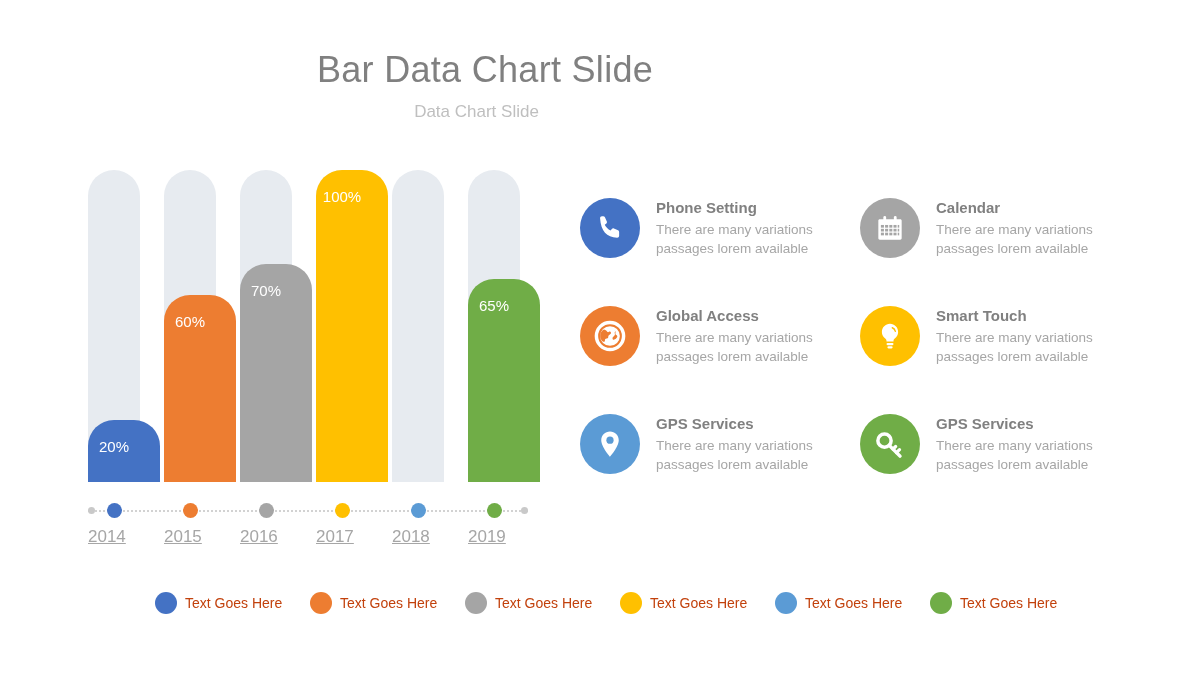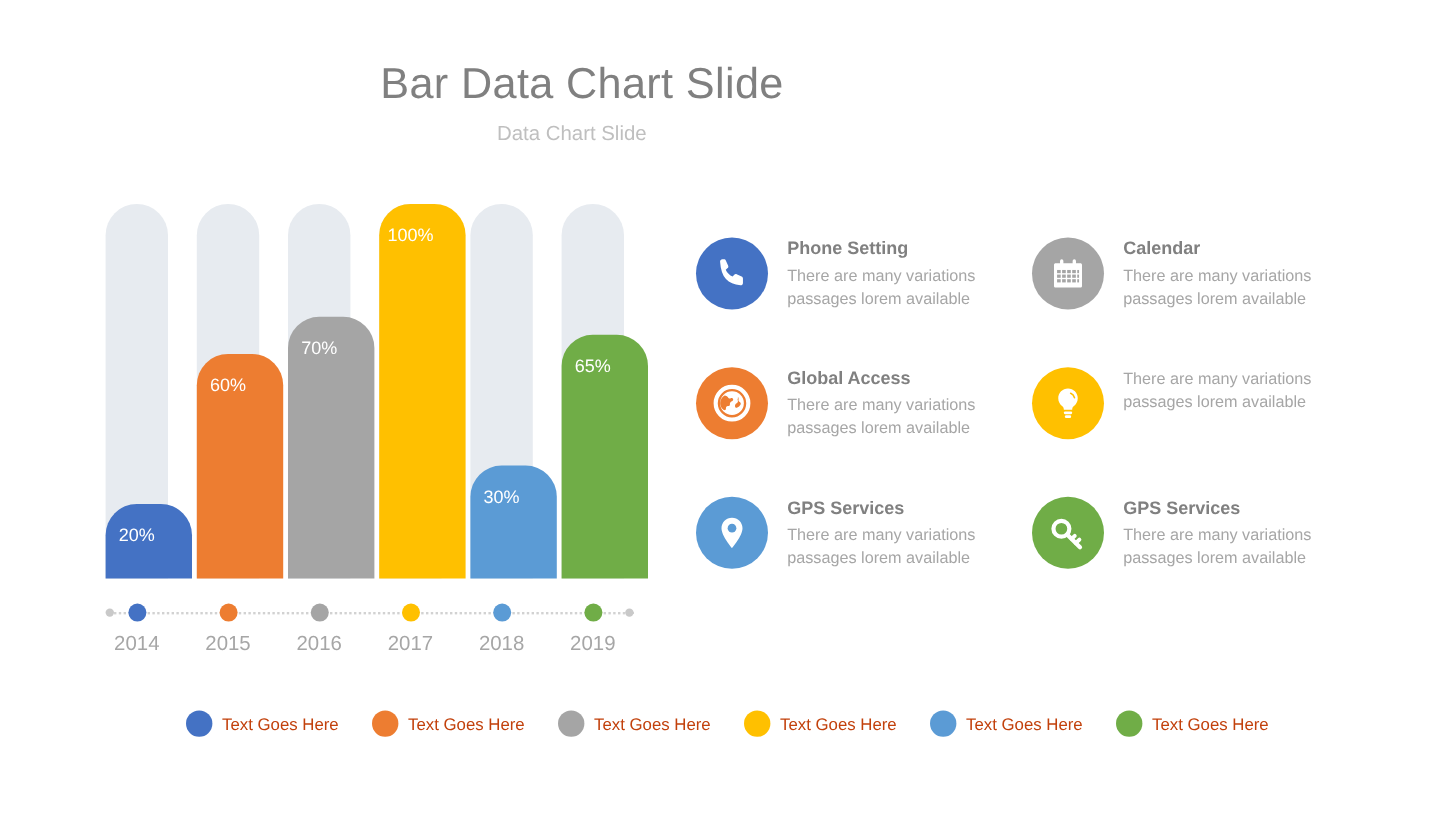--- a/index.html
+++ b/index.html
@@ -127,24 +127,25 @@
     position: absolute;
     left: 0;
     top: 355px;
     width: 450px;
     height: 28px;
   }
   .axis-label {
     position: absolute;
     top: 0;
     width: 52px;
-    text-align: center;
+    text-align: left;
     font-size: 17px;
     color: #a6a6a6;
     line-height: 24px;
+    text-decoration: underline;
   }
 
   
   .legend {
     position: absolute;
     left: 155px;
     top: 592px;
     width: 900px;
     height: 28px;
   }
@@ -242,23 +243,20 @@
         </div>
       </div>
       <div class="bar-col" style="left: 228px;">
         <div class="bar-track"></div>
         <div class="bar-fill" style="height: 312px; background: rgb(255, 192, 0);">
           <div class="bar-value">100%</div>
         </div>
       </div>
       <div class="bar-col" style="left: 304px;">
         <div class="bar-track"></div>
-        <div class="bar-fill" style="height: 94px; background: rgb(91, 155, 213);">
-          <div class="bar-value">30%</div>
-        </div>
       </div>
       <div class="bar-col" style="left: 380px;">
         <div class="bar-track"></div>
         <div class="bar-fill" style="height: 203px; background: rgb(112, 173, 71);">
           <div class="bar-value">65%</div>
         </div>
       </div>
     </div>
   <div class="axis-row">
     <div class="axis-line"></div>
@@ -371,20 +369,21 @@
     <div class="feature" style="left: 280px; top: 108px;">
       <div class="feature-icon" style="background: rgb(255, 192, 0);">
         <svg width="30" height="30" viewBox="0 0 24 24">
           <path fill="white" d="M12 2.2c-3.6 0-6.5 2.9-6.5 6.5 0 2.2 1.1 4.1 2.7 5.3.6.5 1 1.2 1 2v.3h5.6v-.3c0-.8.4-1.5 1-2 1.6-1.2 2.7-3.1 2.7-5.3 0-3.6-2.9-6.5-6.5-6.5z"></path>
           <rect x="9.2" y="17.5" width="5.6" height="1.8" rx=".9" fill="white"></rect>
           <rect x="9.9" y="20.1" width="4.2" height="1.8" rx=".9" fill="white"></rect>
           <path fill="none" stroke="#FFC000" stroke-width="1.1" stroke-linecap="round" d="M13.8 5.4c1.3.5 2.2 1.6 2.5 2.9"></path>
         </svg>
       </div>
       <div class="feature-body">
+        <div class="feature-title">Smart Touch</div>
         <div class="feature-desc">There are many variations</div>
         <div class="feature-desc">passages lorem available</div>
       </div>
     </div>
     <div class="feature" style="left: 0px; top: 216px;">
       <div class="feature-icon" style="background: rgb(91, 155, 213);">
         <svg width="30" height="30" viewBox="0 0 24 24">
           <path fill="white" d="M12 1.9c-3.9 0-7 3.1-7 7 0 5.2 7 13.2 7 13.2s7-8 7-13.2c0-3.9-3.1-7-7-7z"></path>
           <circle cx="12" cy="8.9" r="2.9" fill="#5B9BD5"></circle>
         </svg>

